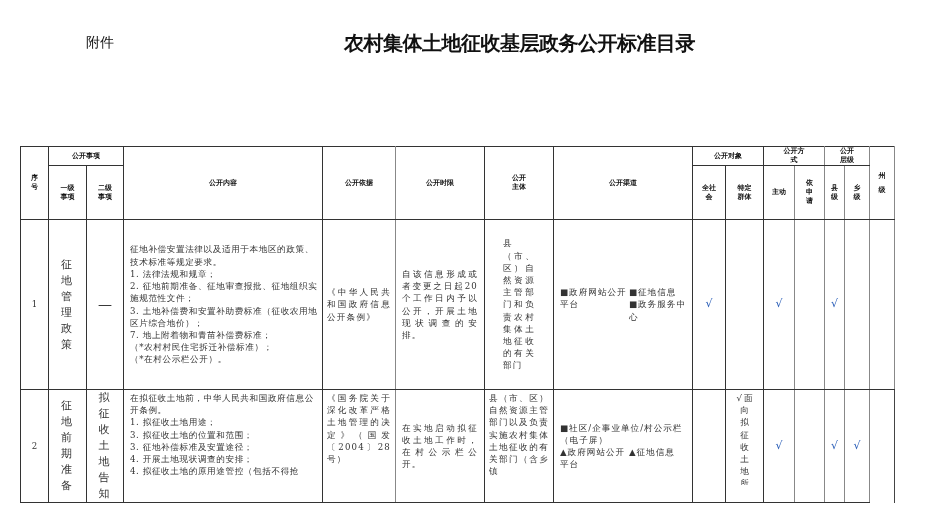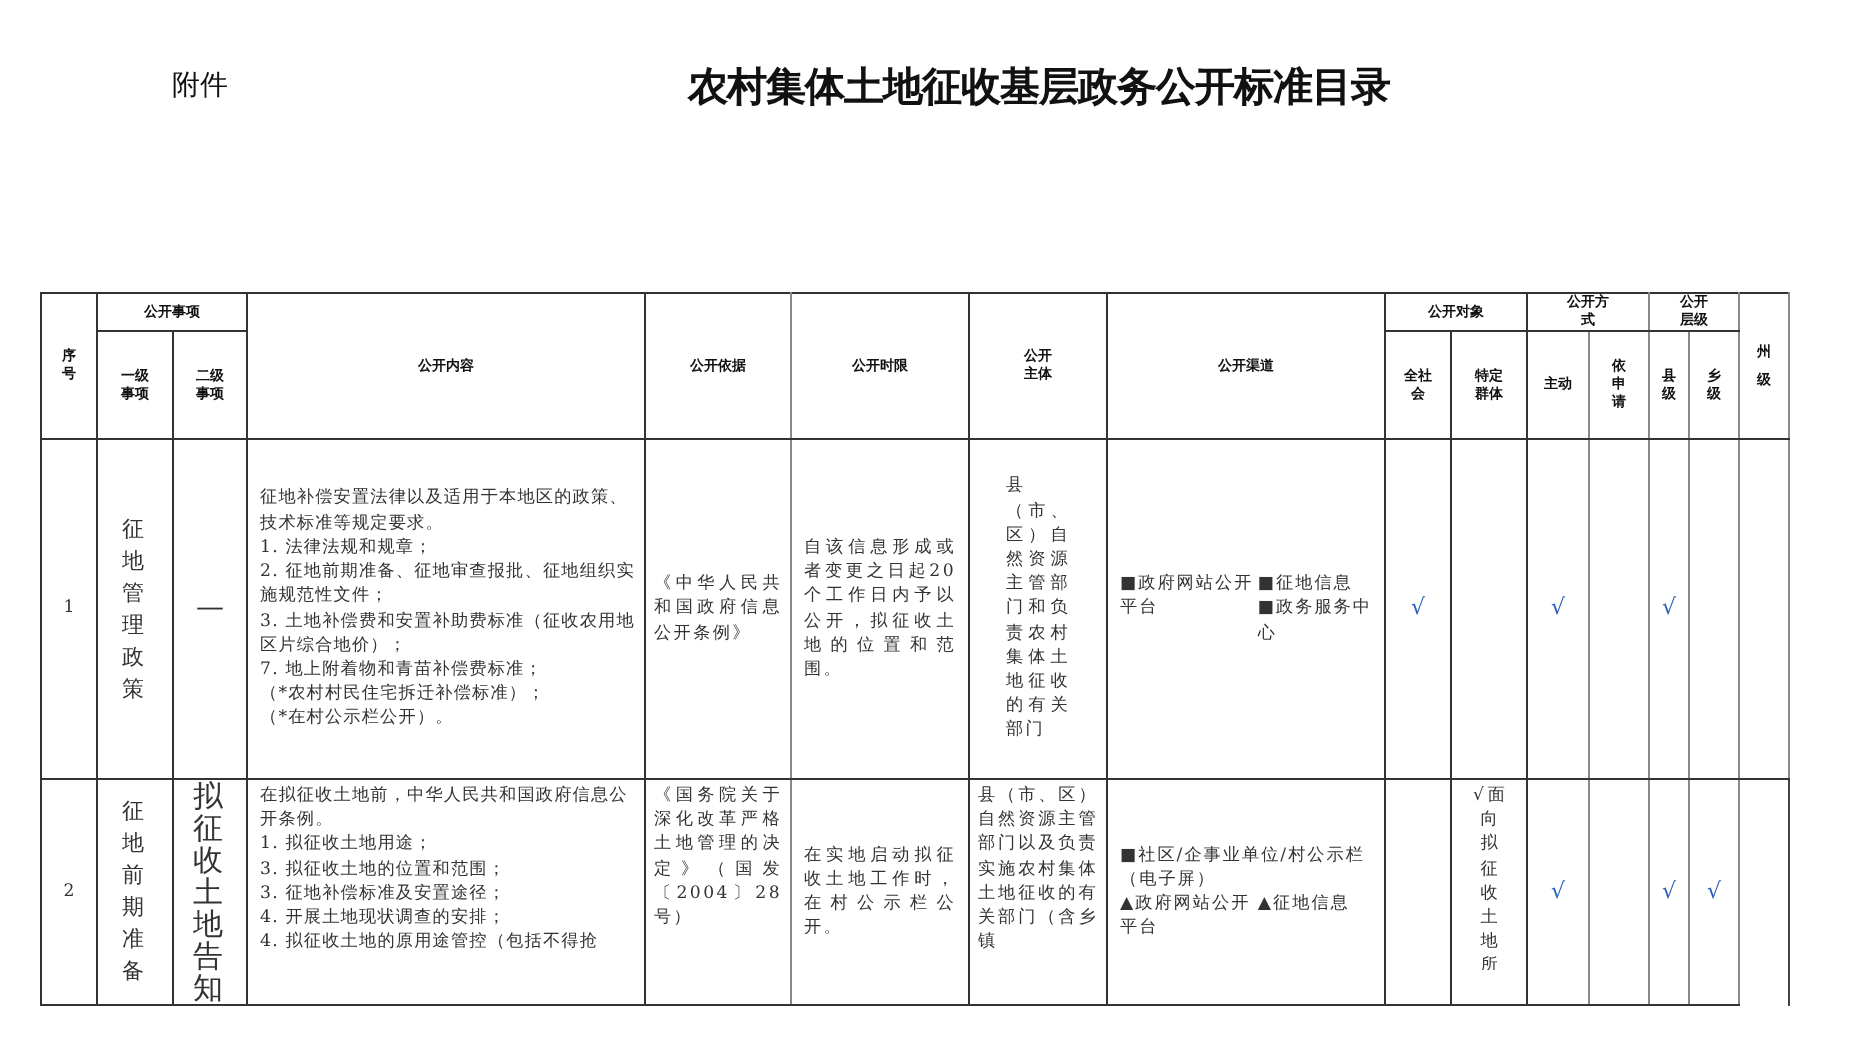--- a/index.html
+++ b/index.html
@@ -80,21 +80,21 @@
     <td class="content">
       <div>征地补偿安置法律以及适用于本地区的政策、技术标准等规定要求。</div>
       <div>1. 法律法规和规章；</div>
       <div>2. 征地前期准备、征地审查报批、征地组织实施规范性文件；</div>
       <div>3. 土地补偿费和安置补助费标准（征收农用地区片综合地价）；</div>
       <div>7. 地上附着物和青苗补偿费标准；</div>
       <div>（*农村村民住宅拆迁补偿标准）；</div>
       <div>（*在村公示栏公开）。</div>
     </td>
     <td class="small gray">《中华人民共和国政府信息公开条例》</td>
-    <td class="small" style="padding:0 6px">自该信息形成或者变更之日起20个工作日内予以公开，拟征收土地的位置和范围。</td>
+    <td class="small" style="padding:0 6px">自该信息形成或者变更之日起20个工作日内予以公开，开展土地现状调查的安排。</td>
     <td class="small" style="padding:0 18px">县（市、区）自然资源主管部门和负责农村集体土地征收的有关部门</td>
     <td style="padding:0 6px;letter-spacing:1px">
       <div style="display:flex;justify-content:flex-end">
         <span style="width:70px">■政府网站公开平台</span>
         <span style="width:58px">
           <span>■征地信息</span><br>
           <span>■政务服务中心</span>
         </span>
       </div>
     </td>
@@ -103,21 +103,21 @@
     <td class="check gray">√</td>
     <td class="check gray"></td>
     <td class="check gray">√</td>
     <td class="check gray"></td>
     <td class="check gray"></td>
   </tr>
 
   <tr class="row2">
     <td class="c">2</td>
     <td class="c" style="font-size:11px;line-height:16px;padding:0 6px;letter-spacing:2px">征地前期准备</td>
-    <td class="c" style="font-size:15px;line-height:16px;padding:0 6px;letter-spacing:2px">拟征收土地告知</td>
+    <td class="c" style="font-size:11px;line-height:16px;padding:0 6px;letter-spacing:2px">拟征收土地告知</td>
     <td class="content" style="vertical-align:top;padding-top:2px">
       <div>在拟征收土地前，中华人民共和国政府信息公开条例。</div>
       <div>1. 拟征收土地用途；</div>
       <div>3. 拟征收土地的位置和范围；</div>
       <div>3. 征地补偿标准及安置途径；</div>
       <div>4. 开展土地现状调查的安排；</div>
       <div style="white-space:nowrap;overflow:hidden">4. 拟征收土地的原用途管控（包括不得抢</div>
     </td>
     <td class="small gray" style="vertical-align:top;padding-top:2px">《国务院关于深化改革严格土地管理的决定》（国发〔2004〕28号）</td>
     <td class="small" style="padding:0 6px">在实地启动拟征收土地工作时，在村公示栏公开。</td>

